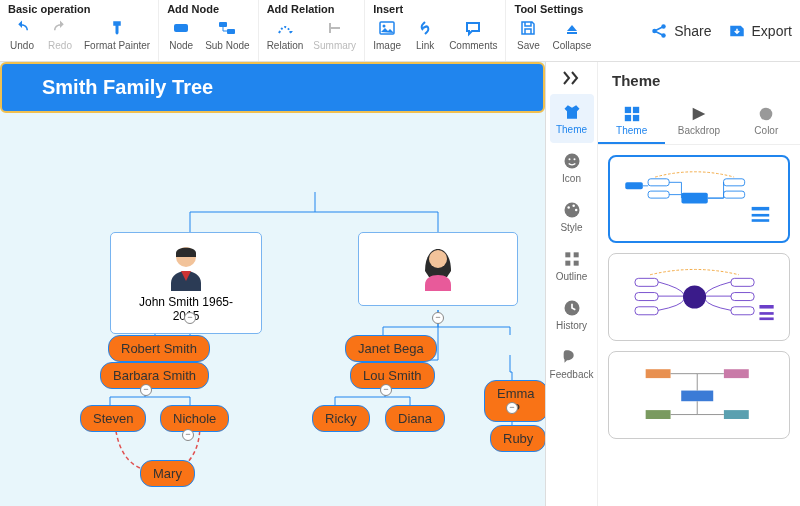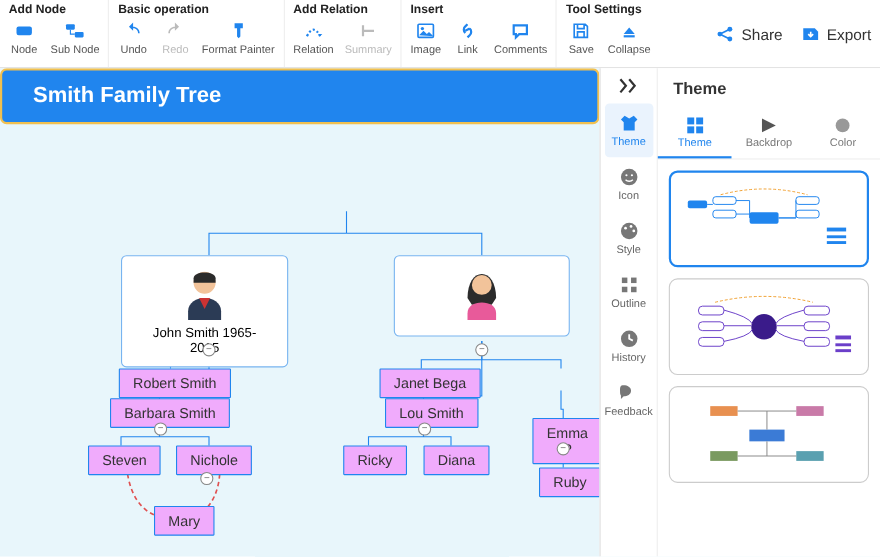--- a/index.html
+++ b/index.html
@@ -7,22 +7,22 @@
 .toolbar{display:flex;border-bottom:1px solid #e0e0e0;background:#fff;height:62px}
 .tool-group{padding:3px 8px 0 8px;border-right:1px solid #eee;white-space:nowrap}
 .tool-group-title{font-size:11px;font-weight:bold;color:#222;margin-bottom:3px}
 .tool-items{display:flex;gap:10px}
 .tool-item{display:flex;flex-direction:column;align-items:center;cursor:pointer;font-size:10px;color:#555;min-width:28px}
 .tool-ico{width:20px;height:20px;display:flex;align-items:center;justify-content:center;margin-bottom:2px}
 .tool-item.dis{color:#bbb}
 .share-btn{display:flex;align-items:center;gap:6px;font-size:14px;color:#333;cursor:pointer;padding:0 8px}
 .share-btn .ic{width:18px;height:18px;fill:#2085ee}
 .canvas{position:absolute;top:62px;left:0;right:255px;bottom:0;background:#e8f6fb;overflow:hidden}
-.node{position:absolute;border:1px solid #2085ee;background:#f0abfc;border-radius:1px;padding:5px 12px;font-size:13px;color:#333;text-align:center}
-.root{background:#2085ee;color:#fff;font-weight:bold;font-size:20px;padding:12px 28px;border:2px solid #f0c050;border-radius:6px}
+.node{position:absolute;border:1px solid #2085ee;background:#f97316;border-radius:12px;padding:5px 12px;font-size:13px;color:#333;text-align:center}
+.root{background:#2085ee;color:#fff;font-weight:bold;font-size:20px;padding:12px 40px;border:2px solid #f0c050;border-radius:6px}
 .parent-box{position:absolute;border:1px solid #78b4f0;background:#fff;border-radius:5px;padding:8px 16px 10px;text-align:center}
 .avatar{width:50px;height:50px;margin:0 auto 4px}
 .minus{position:absolute;width:12px;height:12px;border:1px solid #888;background:#fff;border-radius:50%;font-size:9px;line-height:9px;text-align:center;color:#666}
 .side-panel{position:absolute;top:62px;right:0;width:255px;bottom:0;background:#fff;border-left:1px solid #ddd;display:flex}
 .side-tabs{width:52px;border-right:1px solid #eee;display:flex;flex-direction:column;align-items:center;padding-top:8px}
 .side-tab{width:44px;text-align:center;font-size:10px;color:#666;padding:8px 0;cursor:pointer}
 .side-tab.active{color:#2085ee;background:#eaf3fd;border-radius:4px}
 .side-tab .ti{width:20px;height:20px;margin:0 auto 2px;display:block}
 .side-content{flex:1;display:flex;flex-direction:column}
 .side-header{padding:10px 14px;font-size:15px;font-weight:bold;color:#333;display:flex;align-items:center;justify-content:space-between}
@@ -35,68 +35,68 @@
 .theme-card{border:1px solid #ccc;border-radius:8px;height:88px;margin-bottom:10px;padding:10px;position:relative;cursor:pointer}
 .theme-card.sel{border:2px solid #2085ee}
 svg.conn{position:absolute;top:0;left:0;width:100%;height:100%;pointer-events:none}
 .lbl{font-size:12px}
 </style>
 </head>
 <body>
 
 <div class="toolbar">
   <div class="tool-group">
+    <div class="tool-group-title">Basic operation</div>
+    <div class="tool-items">
+      <div class="tool-item">
+          <span class="tool-ico">
+            <svg viewBox="0 0 24 24" width="18" height="18" fill="#2085ee">
+              <path d="M12 5V2L7 7l5 5V9c3 0 6 2 6 6h2c0-5-4-8-8-8z"></path>
+            </svg>
+          </span>
+          <span>Undo</span>
+        </div>
+      <div class="tool-item dis">
+          <span class="tool-ico">
+            <svg viewBox="0 0 24 24" width="18" height="18" fill="#bbb">
+              <path d="M12 5V2l5 5-5 5V9c-3 0-6 2-6 6H4c0-5 4-8 8-8z"></path>
+            </svg>
+          </span>
+          <span>Redo</span>
+        </div>
+      <div class="tool-item">
+          <span class="tool-ico">
+            <svg viewBox="0 0 24 24" width="18" height="18" fill="#2085ee">
+              <path d="M7 3h10v6H7zM10 9h4v10l-2 2-2-2z"></path>
+            </svg>
+          </span>
+          <span>Format Painter</span>
+        </div>
+    </div>
+  </div>
+  <div class="tool-group">
     <div class="tool-group-title">Add Node</div>
     <div class="tool-items">
       <div class="tool-item">
           <span class="tool-ico">
             <svg width="18" height="18">
               <rect x="2" y="5" width="14" height="8" rx="2" fill="#2085ee"></rect>
             </svg>
           </span>
           <span>Node</span>
         </div>
       <div class="tool-item">
           <span class="tool-ico">
             <svg width="18" height="18">
               <rect x="1" y="3" width="8" height="5" rx="1" fill="#2085ee"></rect>
               <rect x="9" y="10" width="8" height="5" rx="1" fill="#2085ee"></rect>
               <path d="M5 8v4h4" stroke="#2085ee" fill="none"></path>
             </svg>
           </span>
           <span>Sub Node</span>
-        </div>
-    </div>
-  </div>
-  <div class="tool-group">
-    <div class="tool-group-title">Basic operation</div>
-    <div class="tool-items">
-      <div class="tool-item">
-          <span class="tool-ico">
-            <svg viewBox="0 0 24 24" width="18" height="18" fill="#2085ee">
-              <path d="M12 5V2L7 7l5 5V9c3 0 6 2 6 6h2c0-5-4-8-8-8z"></path>
-            </svg>
-          </span>
-          <span>Undo</span>
-        </div>
-      <div class="tool-item dis">
-          <span class="tool-ico">
-            <svg viewBox="0 0 24 24" width="18" height="18" fill="#bbb">
-              <path d="M12 5V2l5 5-5 5V9c-3 0-6 2-6 6H4c0-5 4-8 8-8z"></path>
-            </svg>
-          </span>
-          <span>Redo</span>
-        </div>
-      <div class="tool-item">
-          <span class="tool-ico">
-            <svg viewBox="0 0 24 24" width="18" height="18" fill="#2085ee">
-              <path d="M7 3h10v6H7zM10 9h4v10l-2 2-2-2z"></path>
-            </svg>
-          </span>
-          <span>Format Painter</span>
         </div>
     </div>
   </div>
   <div class="tool-group">
     <div class="tool-group-title">Add Relation</div>
     <div class="tool-items">
       <div class="tool-item">
           <span class="tool-ico">
             <svg width="18" height="18">
               <path d="M3 14 Q9 2 15 14" stroke="#2085ee" fill="none" stroke-width="2" stroke-dasharray="2,2"></path>

